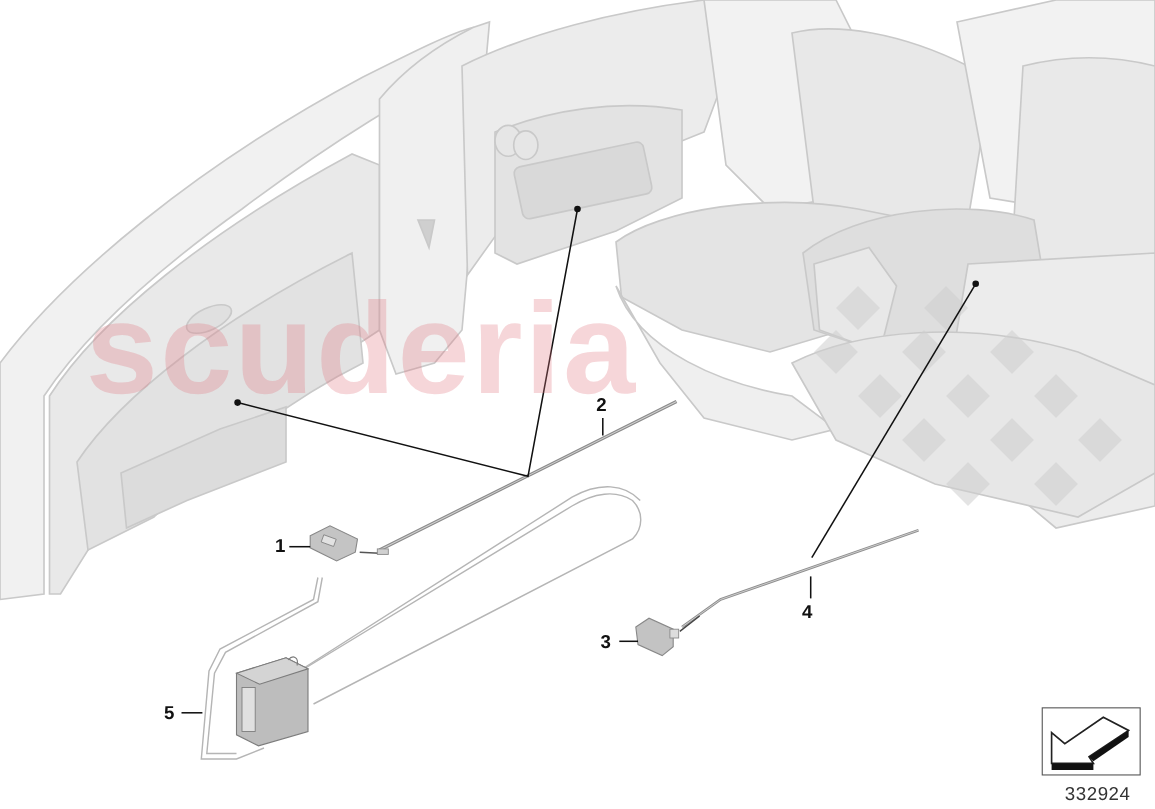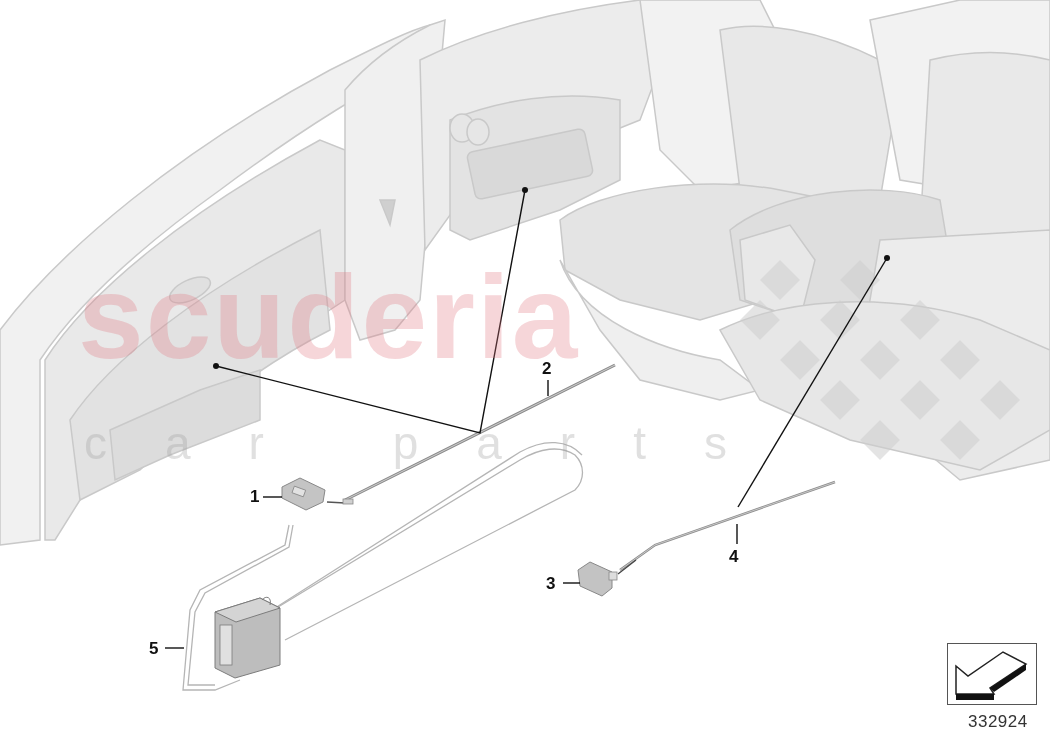--- a/index.html
+++ b/index.html
@@ -122,21 +122,20 @@
       <line x1="165" y1="648" x2="184" y2="648"></line>
     </g>
     <g fill="#111">
       <circle cx="216" cy="366" r="3"></circle>
       <circle cx="525" cy="190" r="3"></circle>
       <circle cx="887" cy="258" r="3"></circle>
     </g>
   </svg>
 
   <div class="wm-main">scuderia</div>
-  <div class="wm-sub">car parts</div>
 
   <div class="callout" style="left:250px;top:488px;">1</div>
   <div class="callout" style="left:542px;top:360px;">2</div>
   <div class="callout" style="left:546px;top:575px;">3</div>
   <div class="callout" style="left:729px;top:548px;">4</div>
   <div class="callout" style="left:149px;top:640px;">5</div>
 
   <div class="nav-box">
     <svg width="88" height="60" viewBox="0 0 88 60">
       <polygon points="8,22 20,32 55,8 78,20 42,44 46,50 8,50" fill="#fff" stroke="#222" stroke-width="1.5"></polygon>

